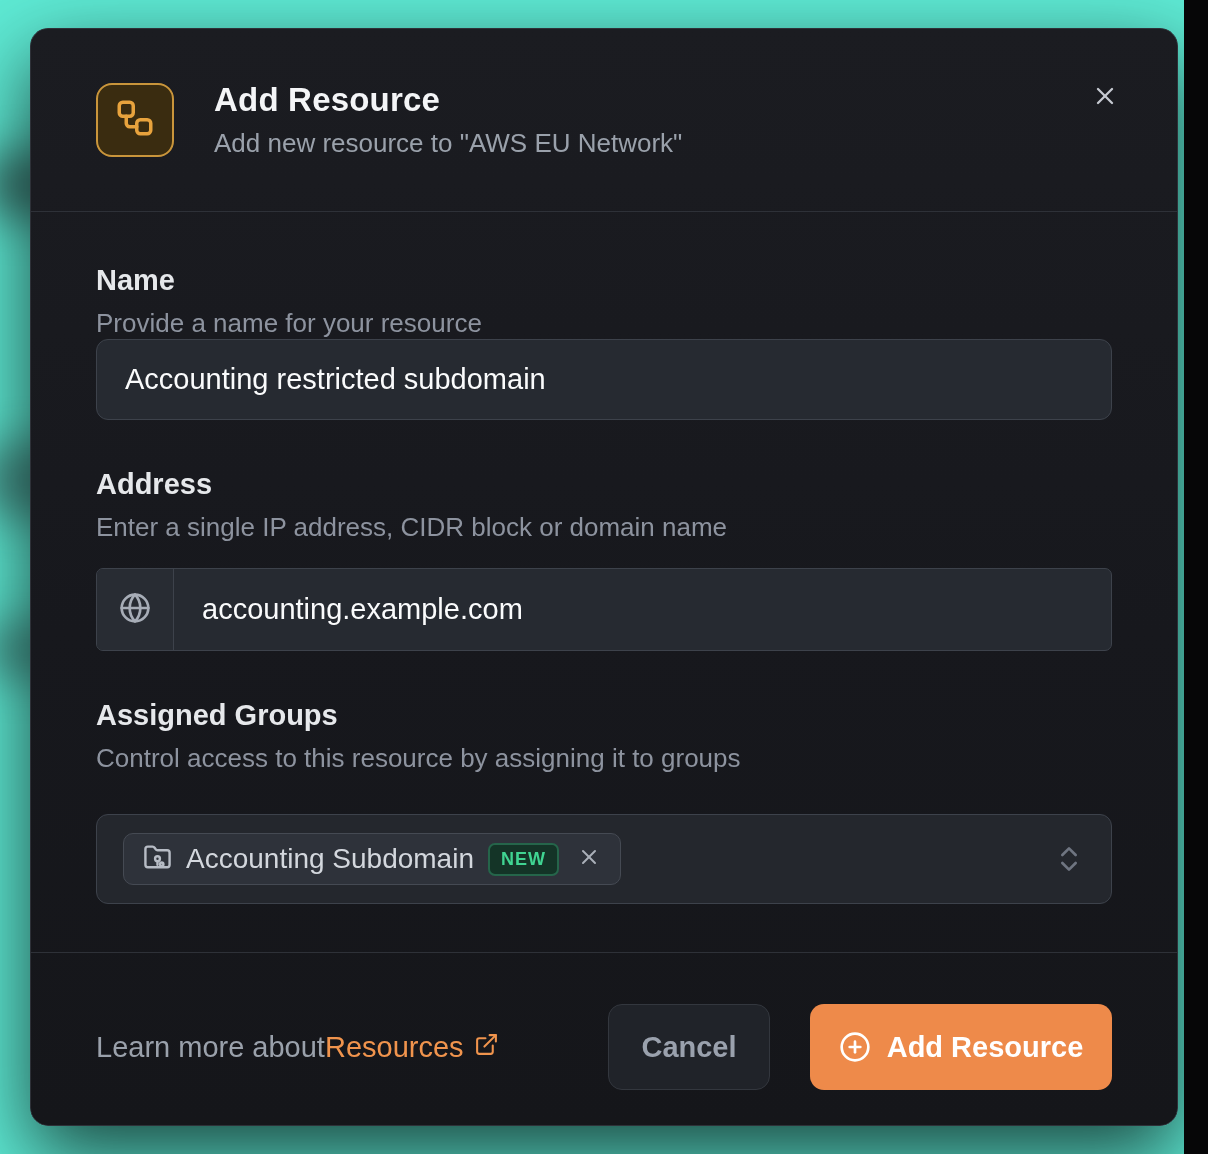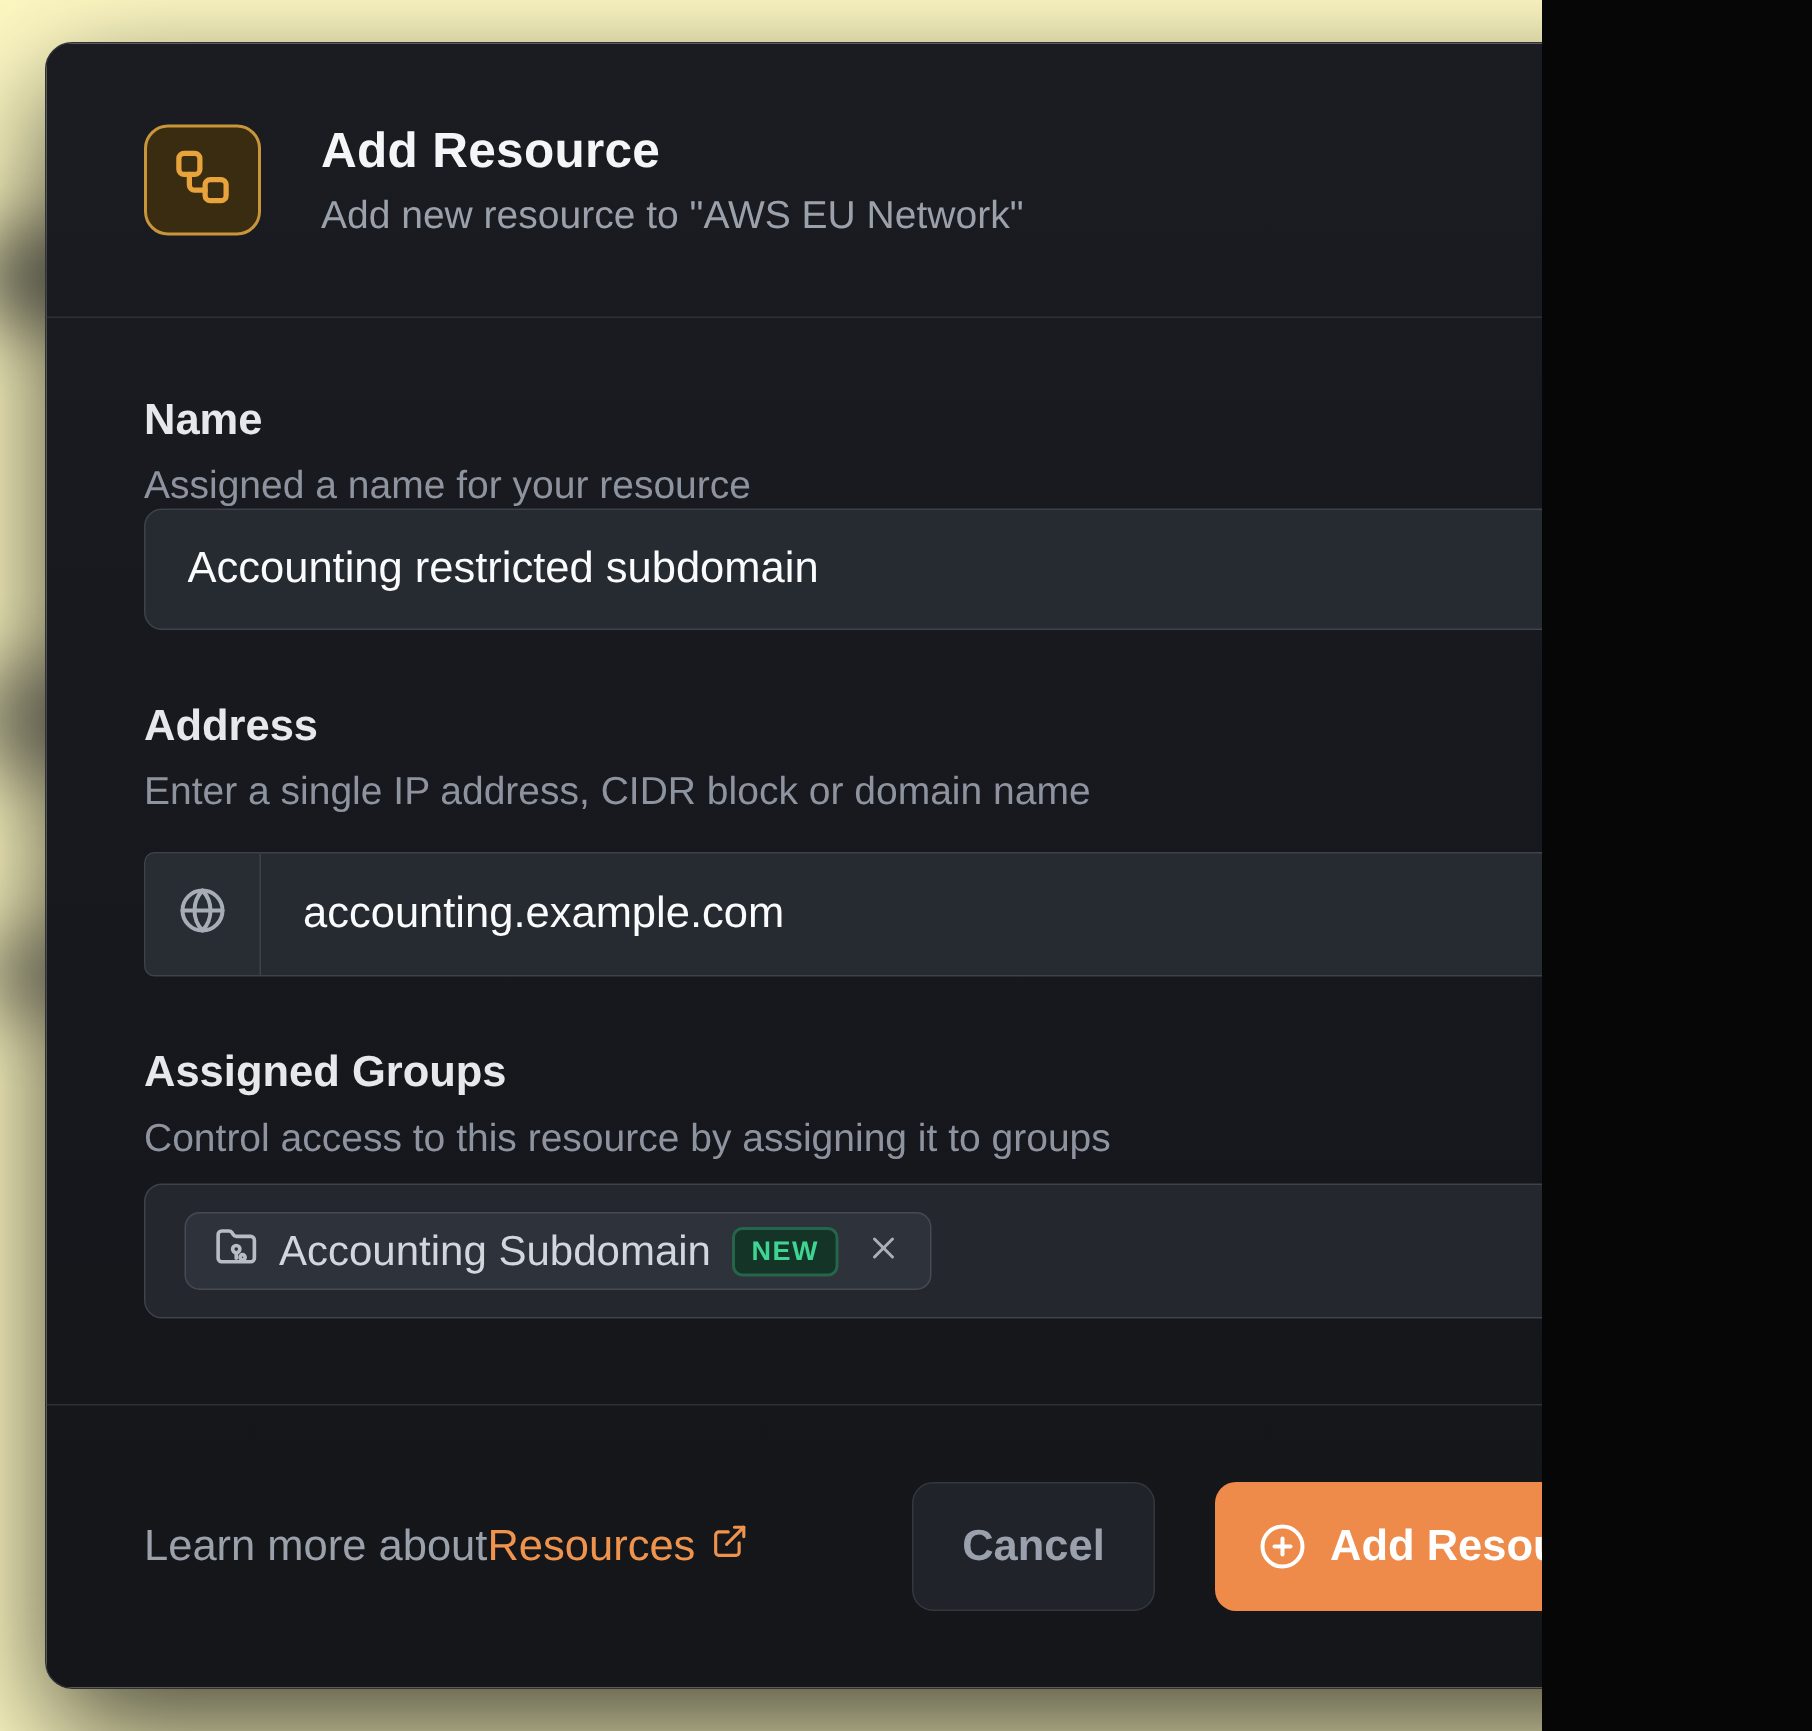--- a/index.html
+++ b/index.html
@@ -1,19 +1,19 @@
 <!DOCTYPE html>
 <html><head>
 <meta charset="utf-8">
 <style>
   * { margin:0; padding:0; box-sizing:border-box; }
   html,body { background:#060607; }
   body { font-family:"Liberation Sans","DejaVu Sans",sans-serif; }
 
-  .stage { position:relative; width:1028px; height:1154px; background:#fef9c3; overflow:hidden; }
+  .stage { position:relative; width:1184px; height:1154px; background:#5eead4; overflow:hidden; }
   .smudge { position:absolute; filter:blur(22px); border-radius:40px; }
   .smudge.a { left:-20px; top:150px; width:90px; height:70px; background:#1c1d20; opacity:.55; }
   .smudge.b { left:-24px; top:440px; width:100px; height:80px; background:#232428; opacity:.45; }
   .smudge.c { left:-20px; top:620px; width:90px; height:60px; background:#1e1f23; opacity:.4; }
 
   .modal {
     position:absolute; left:30px; top:28px; width:1148px; height:1098px;
     background:linear-gradient(180deg,#1b1c21 0%,#17181d 55%,#15161a 100%);
     border:1px solid #2e3138; border-radius:18px;
     display:flex; flex-direction:column; overflow:hidden;
@@ -44,21 +44,21 @@
     font-family:"Liberation Sans","DejaVu Sans",sans-serif; padding:0 28px; outline:none; }
 
   .addr-wrap { margin-top:25px; display:flex; width:100%; height:83px; background:#262a31;
     border:1px solid #3d424b; border-radius:7px; overflow:hidden; }
   .addr-prefix { width:77px; flex:0 0 auto; border-right:1px solid #3d424b;
     display:flex; align-items:center; justify-content:center; background:#282c33; }
   .addr-prefix svg { width:32px; height:32px; stroke:#a7adb7; }
   .addr-input { flex:1; background:transparent; border:none; outline:none; color:#fafbfc;
     font-size:29px; font-family:"Liberation Sans","DejaVu Sans",sans-serif; padding:0 28px; }
 
-  .group-select { margin-top:15px; width:100%; height:90px; background:#24272d;
+  .group-select { margin-top:40px; width:100%; height:90px; background:#24272d;
     border:1px solid #3d424b; border-radius:12px; display:flex; align-items:center;
     padding:0 26px; cursor:pointer; }
   .group-tag { height:52px; display:flex; align-items:center; gap:14px; background:#2e323a;
     border:1px solid #454a53; border-radius:10px; padding:0 19px; }
   .group-tag svg.folder { width:29px; height:29px; stroke:#b7bcc5; }
   .group-tag-label { font-size:28px; color:#d3d7dd; }
   .new-badge { background:#143427; border:2px solid #25654a; border-radius:7px;
     color:#40d492; font-size:18px; font-weight:700; letter-spacing:1px; padding:4px 11px; }
   .tag-x { display:flex; align-items:center; cursor:pointer; margin-left:4px; }
   .tag-x svg { width:24px; height:24px; stroke:#aab0b9; }
@@ -110,21 +110,21 @@
               <path d="m6 6 12 12"></path>
           </svg>
         </span>
       </button>
     </div>
 
     <div class="modal-body">
 
       <div class="section">
         <div class="field-label">Name</div>
-        <div class="field-desc">Assigned a name for your resource</div>
+        <div class="field-desc">Provide a name for your resource</div>
         <input class="text-input" type="text" value="Accounting restricted subdomain" style="">
       </div>
 
       <div class="section">
         <div class="field-label">Address</div>
         <div class="field-desc">Enter a single IP address, CIDR block or domain name</div>
         <div class="addr-wrap">
           <div class="addr-prefix">
             <span>
               <svg viewBox="0 0 24 24" fill="none" stroke-width="2" stroke-linecap="round" stroke-linejoin="round" width="32" height="32" style="stroke:#a7adb7">

